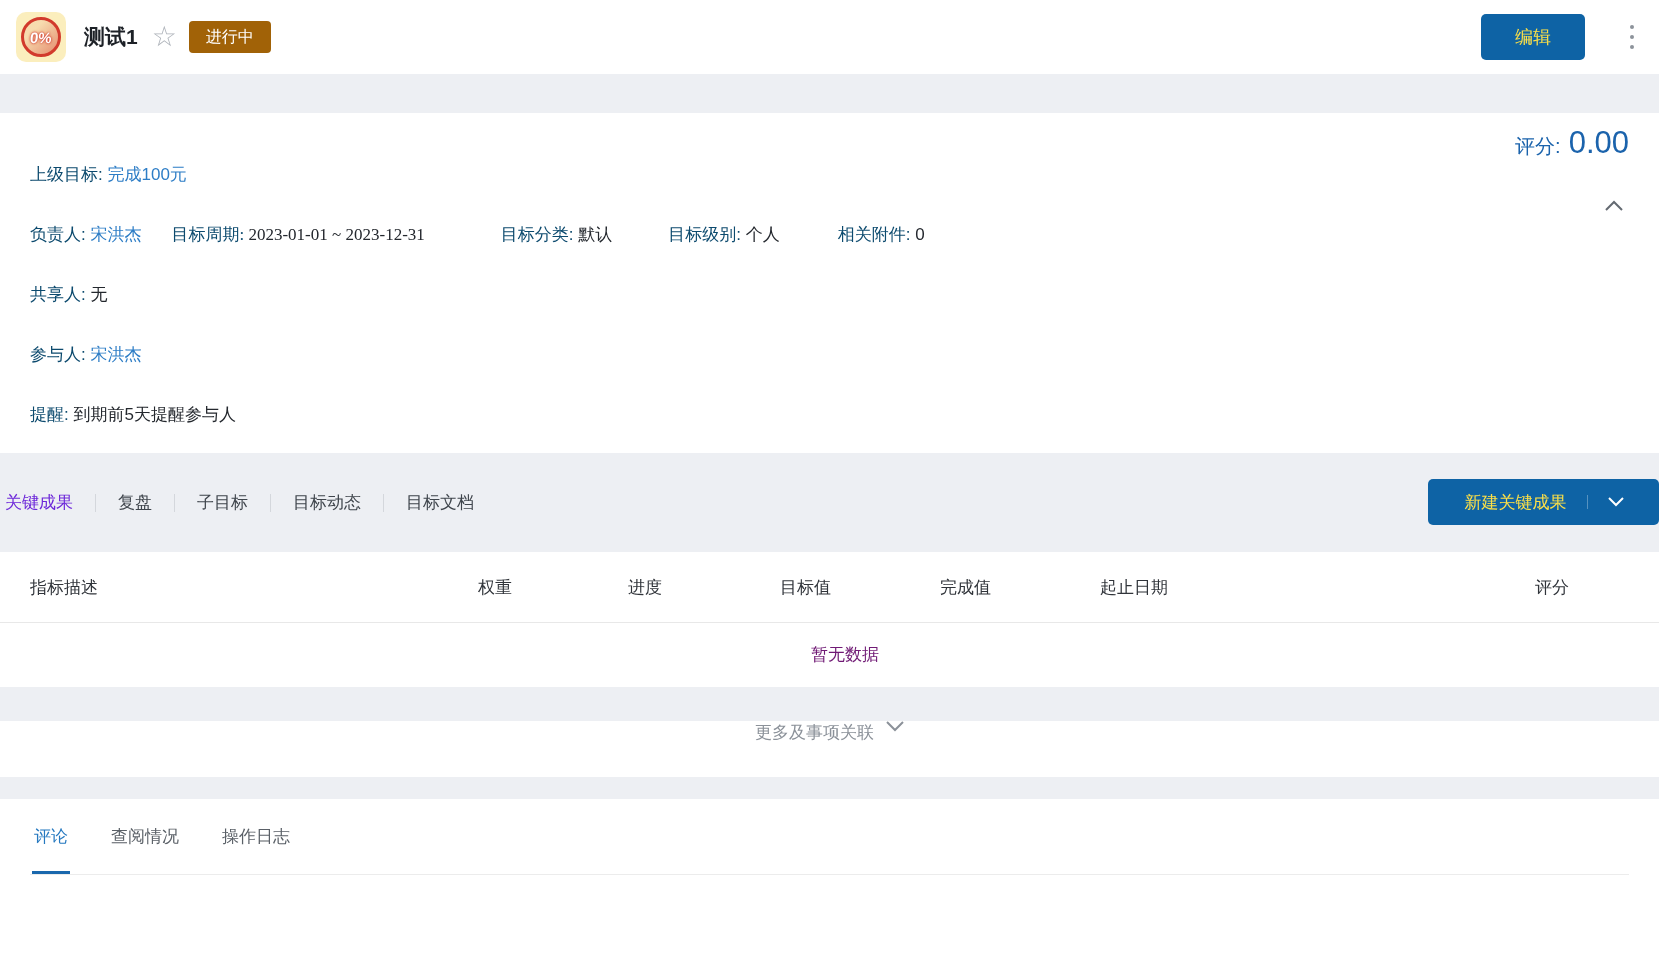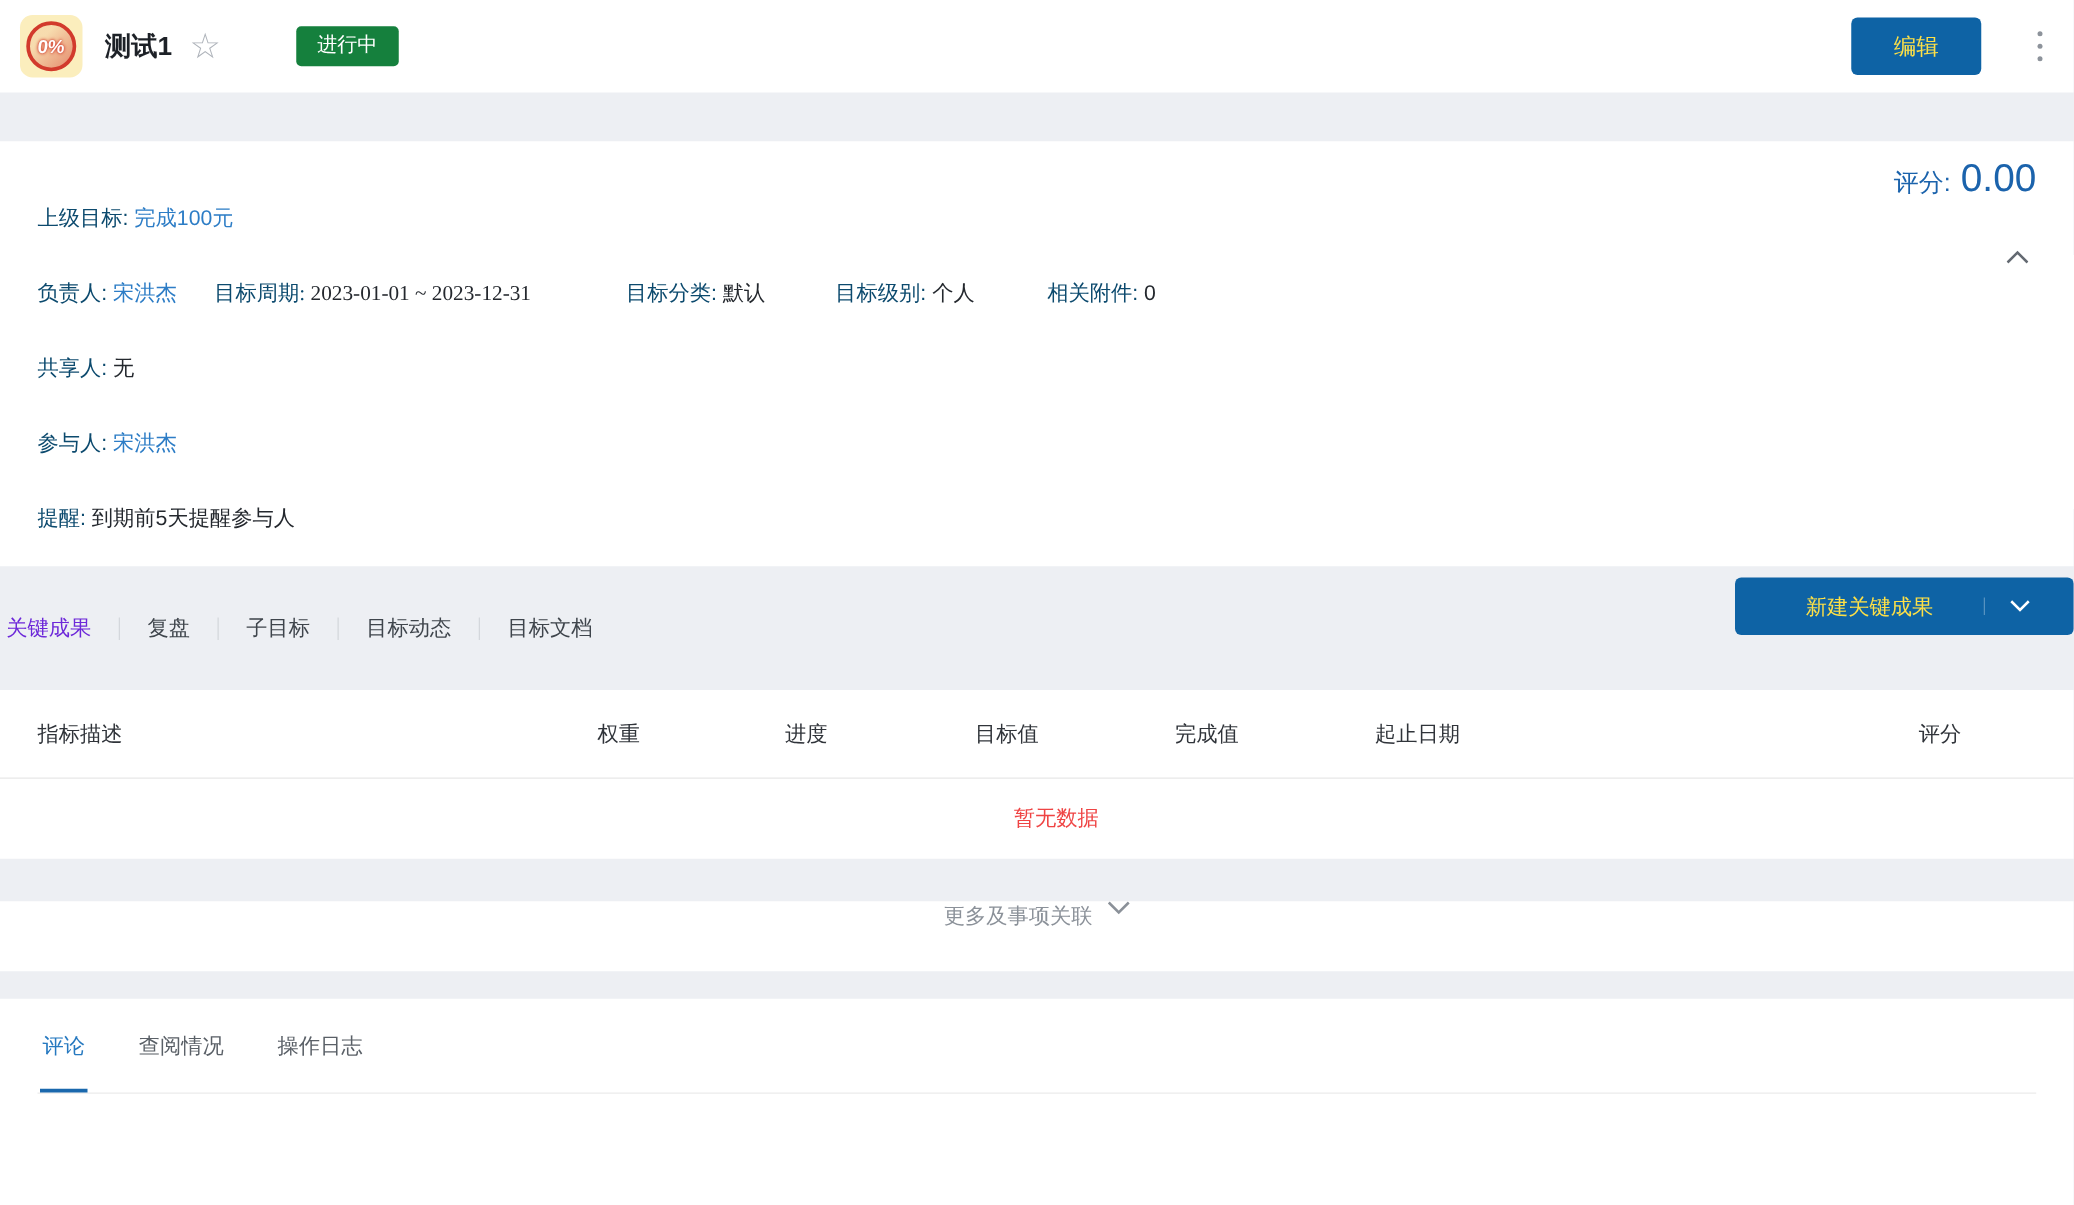--- a/index.html
+++ b/index.html
@@ -28,22 +28,22 @@
     background:linear-gradient(135deg, rgba(210,58,44,.10) 30%, rgba(210,58,44,.55));
     display:flex; align-items:center; justify-content:center;
   }
   .app-icon .pct {
     color:#fff; font-size:15px; font-weight:bold; transform:skewX(-6deg);
     text-shadow:0 0 2px #d23a2c, 0 0 3px #d23a2c;
   }
   .hd-title { font-size:21px; font-weight:600; color:#1d2127; margin:0 14px 0 18px; }
   .star { font-size:28px; color:#aeb3ba; line-height:1; margin-right:12px; cursor:pointer; }
   .badge {
-    background:#15803d; color:#fff; font-size:16px;
-    padding:6px 17px; border-radius:4px; line-height:1.2;margin-left:48px;
+    background:#a16207; color:#fff; font-size:16px;
+    padding:6px 17px; border-radius:4px; line-height:1.2;
   }
   .hd-spacer { flex:1; }
   .btn-primary {
     background:#0e63a5; color:#fde047; border:none; border-radius:5px;
     font-family:inherit; cursor:pointer;
   }
   .edit-btn { width:104px; height:46px; font-size:18px; }
   .kebab {
     margin-left:40px; margin-right:4px; width:14px;
     display:flex; flex-direction:column; align-items:center; gap:6px; cursor:pointer;
@@ -78,38 +78,38 @@
   
   .tabs-row {
     height:99px; display:flex; align-items:center; position:relative;
     padding-left:5px; font-size:17px;
   }
   .g-tab { color:#3f454c; padding:0 22px; cursor:pointer; line-height:24px; }
   .g-tab:first-child { padding-left:0; }
   .g-tab.active { color:#6d28d9; }
   .g-sep { width:1px; height:18px; background:#d4d7dc; }
   .new-kr-btn {
-    position:absolute; right:0; top:9px; height:46px; width:271px;
+    position:absolute; right:0; top:26px; height:46px; width:231px;
     display:flex; align-items:stretch; padding:16px; font-size:17px;
   }
   .new-kr-btn .txt { flex:1; display:flex; align-items:center; justify-content:center; }
   .new-kr-btn .drop {
     width:56px; border-left:1px solid rgba(255,255,255,.30);
     display:flex; align-items:center; justify-content:center;
   }
 
   
   .kr-table { background:#fff; height:135px; font-size:17px; }
   .t-head {
     display:grid; height:71px; align-items:center;
     grid-template-columns:448px 150px 152px 160px 160px 435px 1fr;
     padding-left:30px; color:#30343a;
     border-bottom:1px solid #e8e8e8;
   }
-  .t-empty { height:63px; display:flex; align-items:center; justify-content:center; color:#ef4444;padding-left:31px; }
+  .t-empty { height:63px; display:flex; align-items:center; justify-content:center; color:#701a75;padding-left:31px; }
 
   
   .more-bar {
     margin-top:34px; height:56px; background:#fff;
     display:flex; align-items:flex-start; justify-content:center;
     color:#8b9199; font-size:17px; cursor:pointer; gap:12px;
   }
 
   
   .bottom-panel { margin-top:22px; background:#fff; height:195px; padding:0 30px; }

